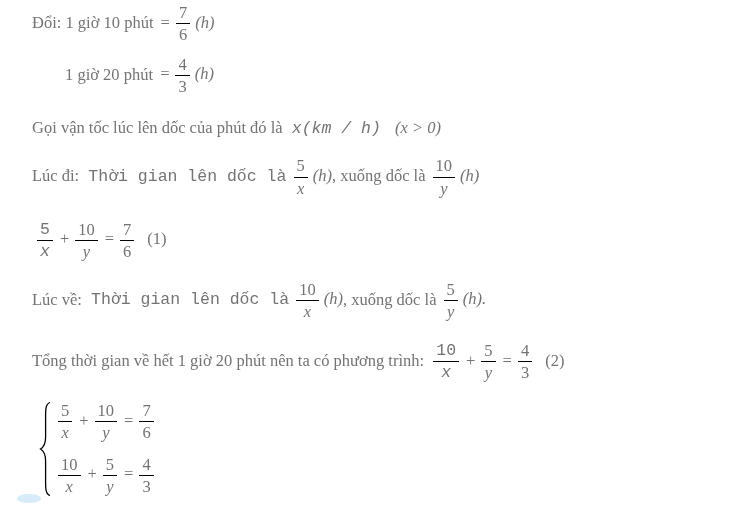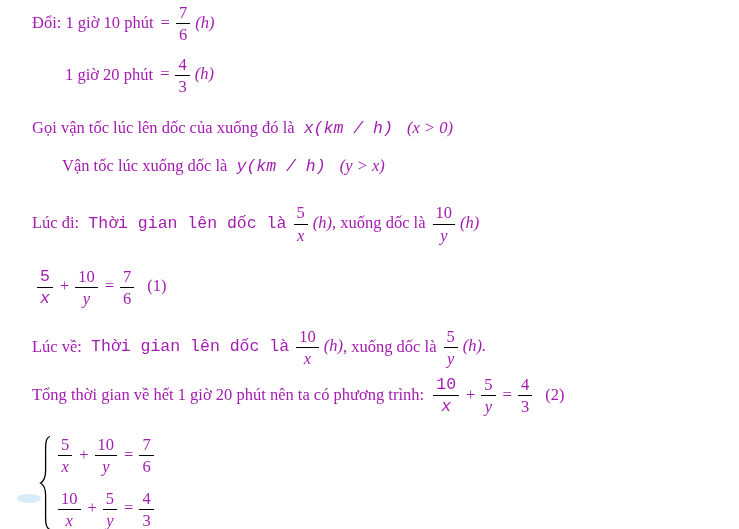--- a/index.html
+++ b/index.html
@@ -1,33 +1,33 @@
 <!DOCTYPE html>
 <html><head>
 <meta charset="utf-8">
 <style>
   html,body { margin:0; padding:0; background:#ffffff; }
   .page {
     position:relative;
     width:739px; height:529px;
     background:#ffffff;
-    color:#a21caf;
+    color:#737373;
     font-family:"Liberation Serif","DejaVu Serif",serif;
     font-size:16.5px;
     overflow:hidden;
   }
   .content { padding:3px 0 0 32px; }
   .line { white-space:nowrap; }
   .l1 { margin:0 0 10px 0; }
   .l2 { margin:0 0 22px 33px; }
   .l3 { margin:0 0 18px 0; }
   .l4 { margin:0 0 27px 30px; }
   .l5 { margin:0 0 22px 0; }
   .l6 { margin:0 0 18px 0; }
-  .l7 { margin:0 0 7px 0; }
+  .l7 { margin:0 0 20px 0; }
   .l8 { margin:0 0 18px 0; }
   .l9 { margin:0; }
   .b  { font-weight:normal; }
   .mi { font-style:italic; }
   .frac {
     display:inline-block;
     vertical-align:middle;
     text-align:center;
     margin:1px 4px 1px 3px;
     line-height:1;
@@ -81,30 +81,25 @@
       <span>Đổi: 1 giờ 10 phút</span>
       <span class="op">=</span><span class="frac"><span class="num">7</span><span class="den">6</span></span><span class="mi unit">(h)</span>
     </div>
 
     <div class="line l2">
       <span>1 giờ 20 phút</span>
       <span class="op">=</span><span class="frac"><span class="num">4</span><span class="den">3</span></span><span class="mi unit">(h)</span>
     </div>
 
     <div class="line l3">
-      <span>Gọi vận tốc lúc lên dốc của xuống đó là</span>
+      <span>Gọi vận tốc lúc lên dốc của phút đó là</span>
       <span class="mi gapL">x(km / h)</span>
       <span class="mi gapW">(x &gt; 0)</span>
     </div>
 
-    <div class="line l4">
-      <span>Vận tốc lúc xuống dốc là</span>
-      <span class="mi gapL">y(km / h)</span>
-      <span class="mi gapW">(y &gt; x)</span>
-    </div>
 
     <div class="line l5">
       <span class="b">Lúc đi:</span>
       <span class="gapL">Thời gian lên dốc là</span>
       <span class="frac"><span class="num">5</span><span class="den mi">x</span></span><span class="mi unit">(h)</span><span>, xuống dốc là</span>
       <span class="frac"><span class="num">10</span><span class="den mi">y</span></span><span class="mi unit">(h)</span>
     </div>
 
     <div class="line l6">
       <span class="frac gapL"><span class="num">5</span><span class="den mi">x</span></span><span class="op">+</span><span class="frac"><span class="num">10</span><span class="den mi">y</span></span><span class="op">=</span><span class="frac"><span class="num">7</span><span class="den">6</span></span><span class="tag">(1)</span>

